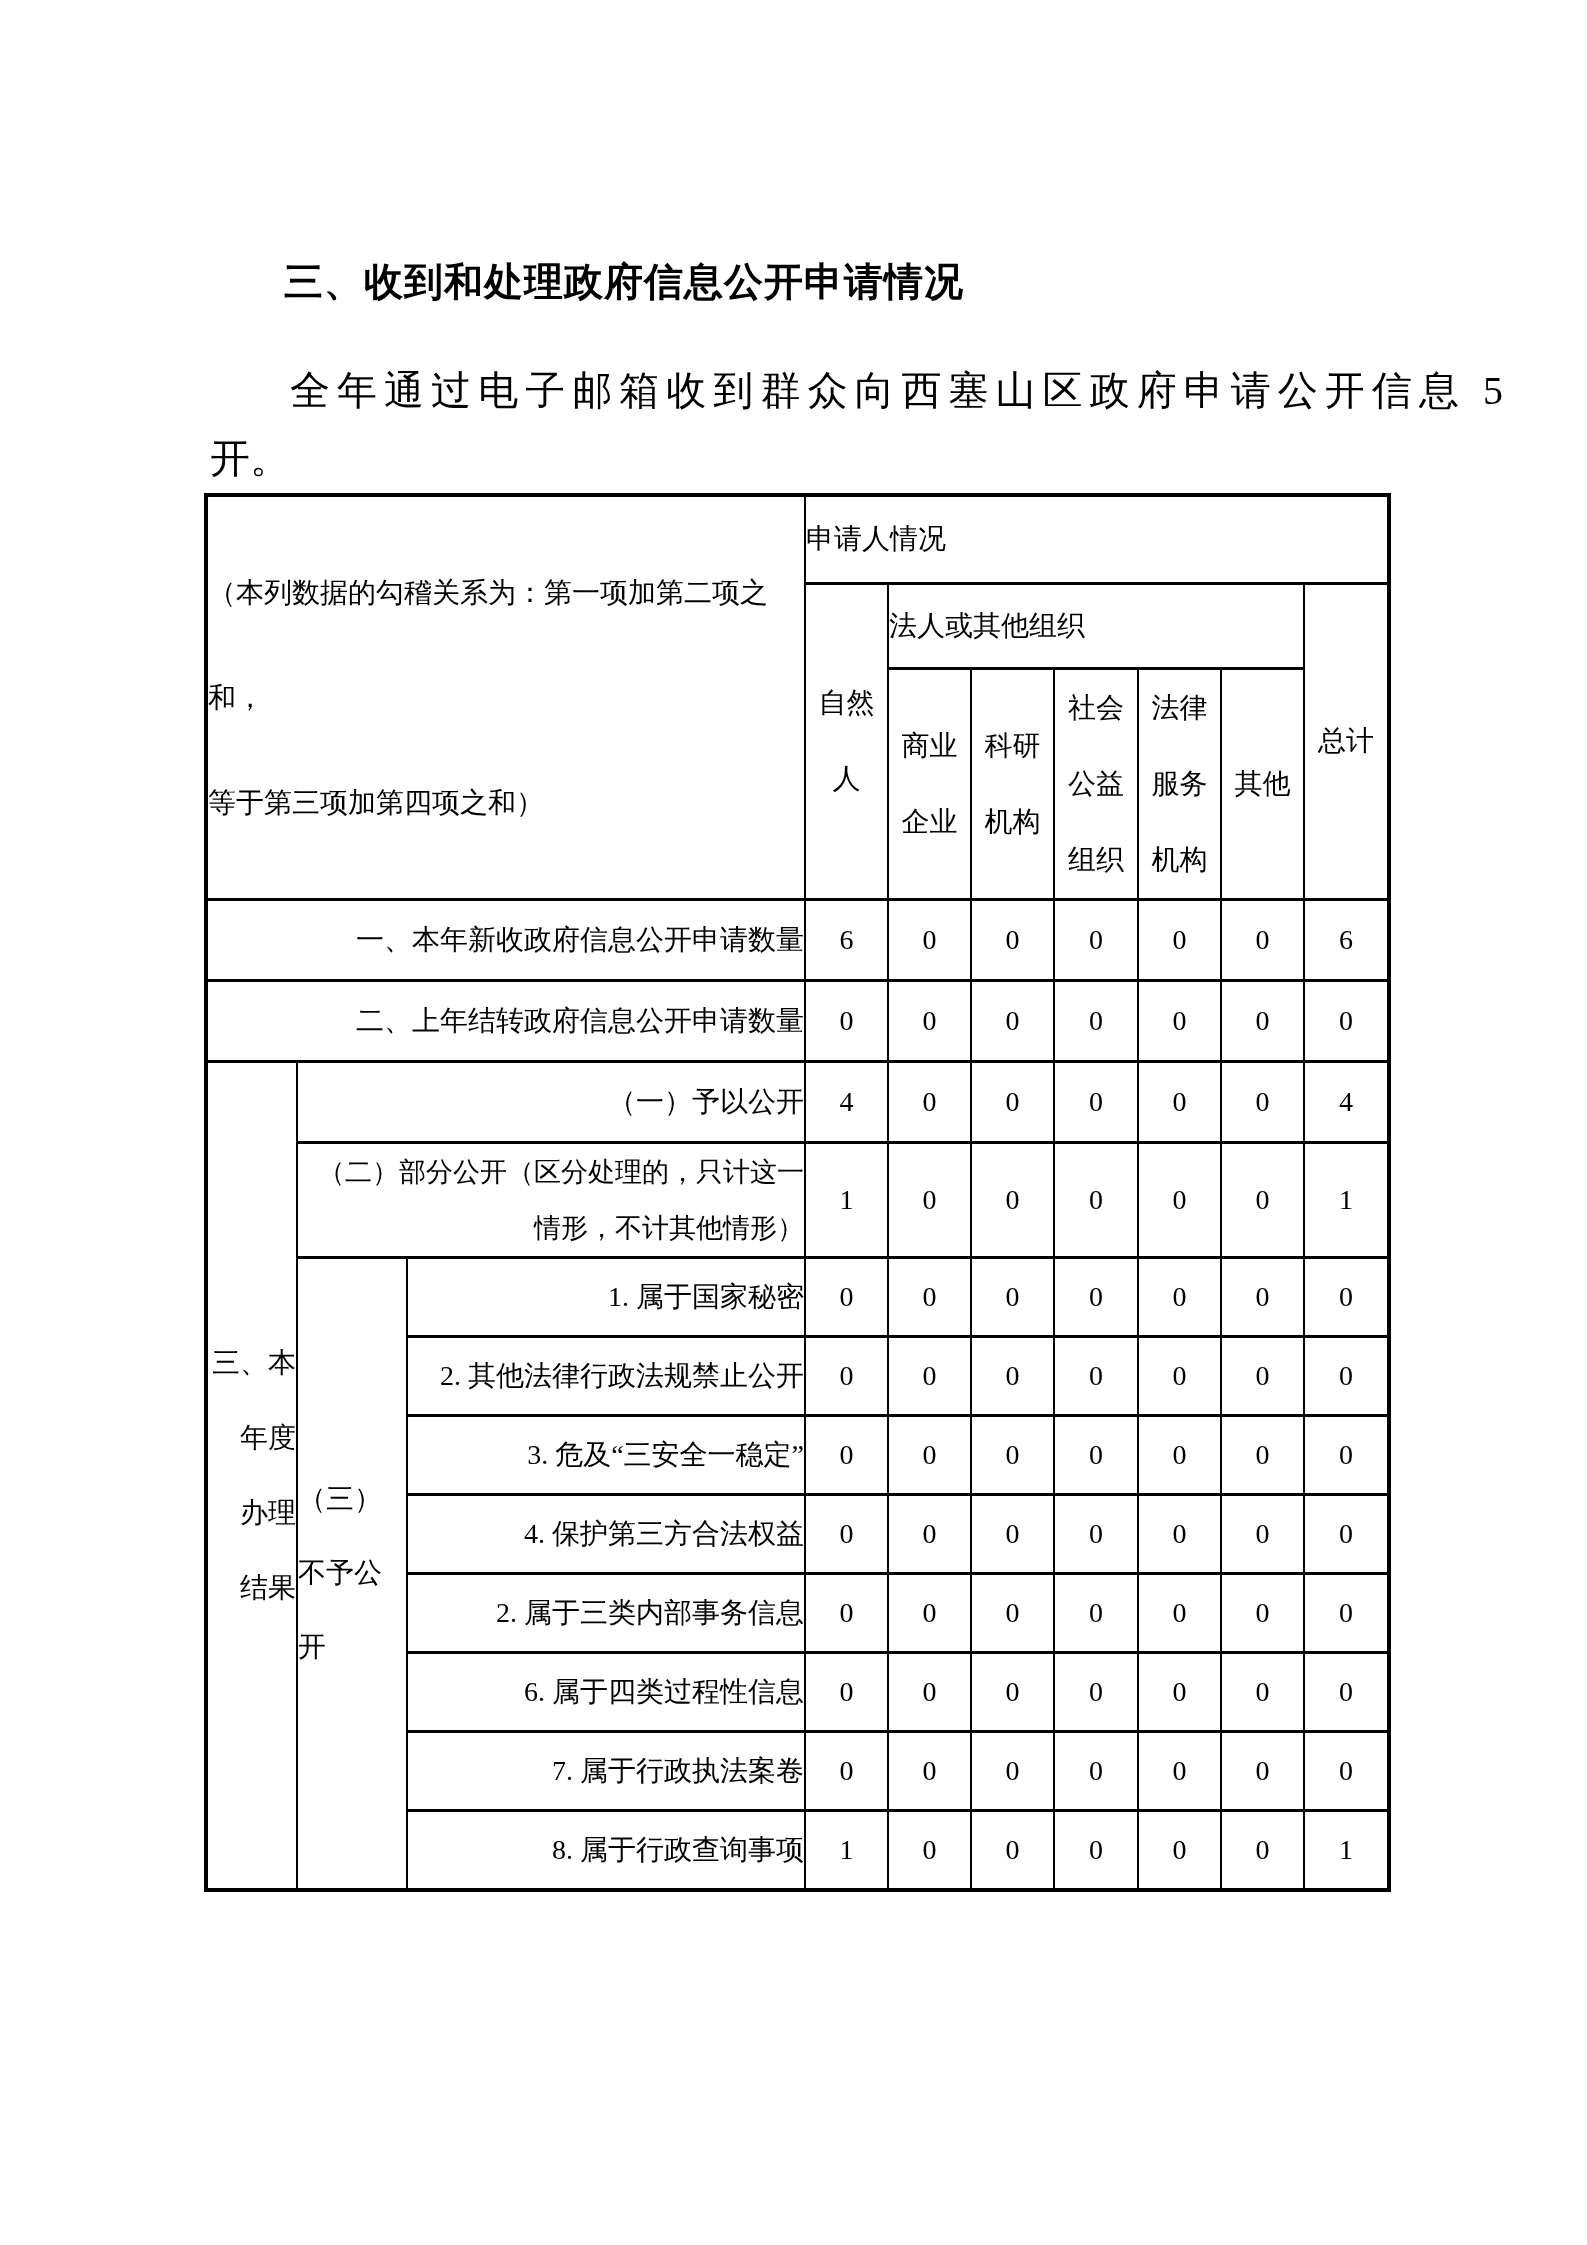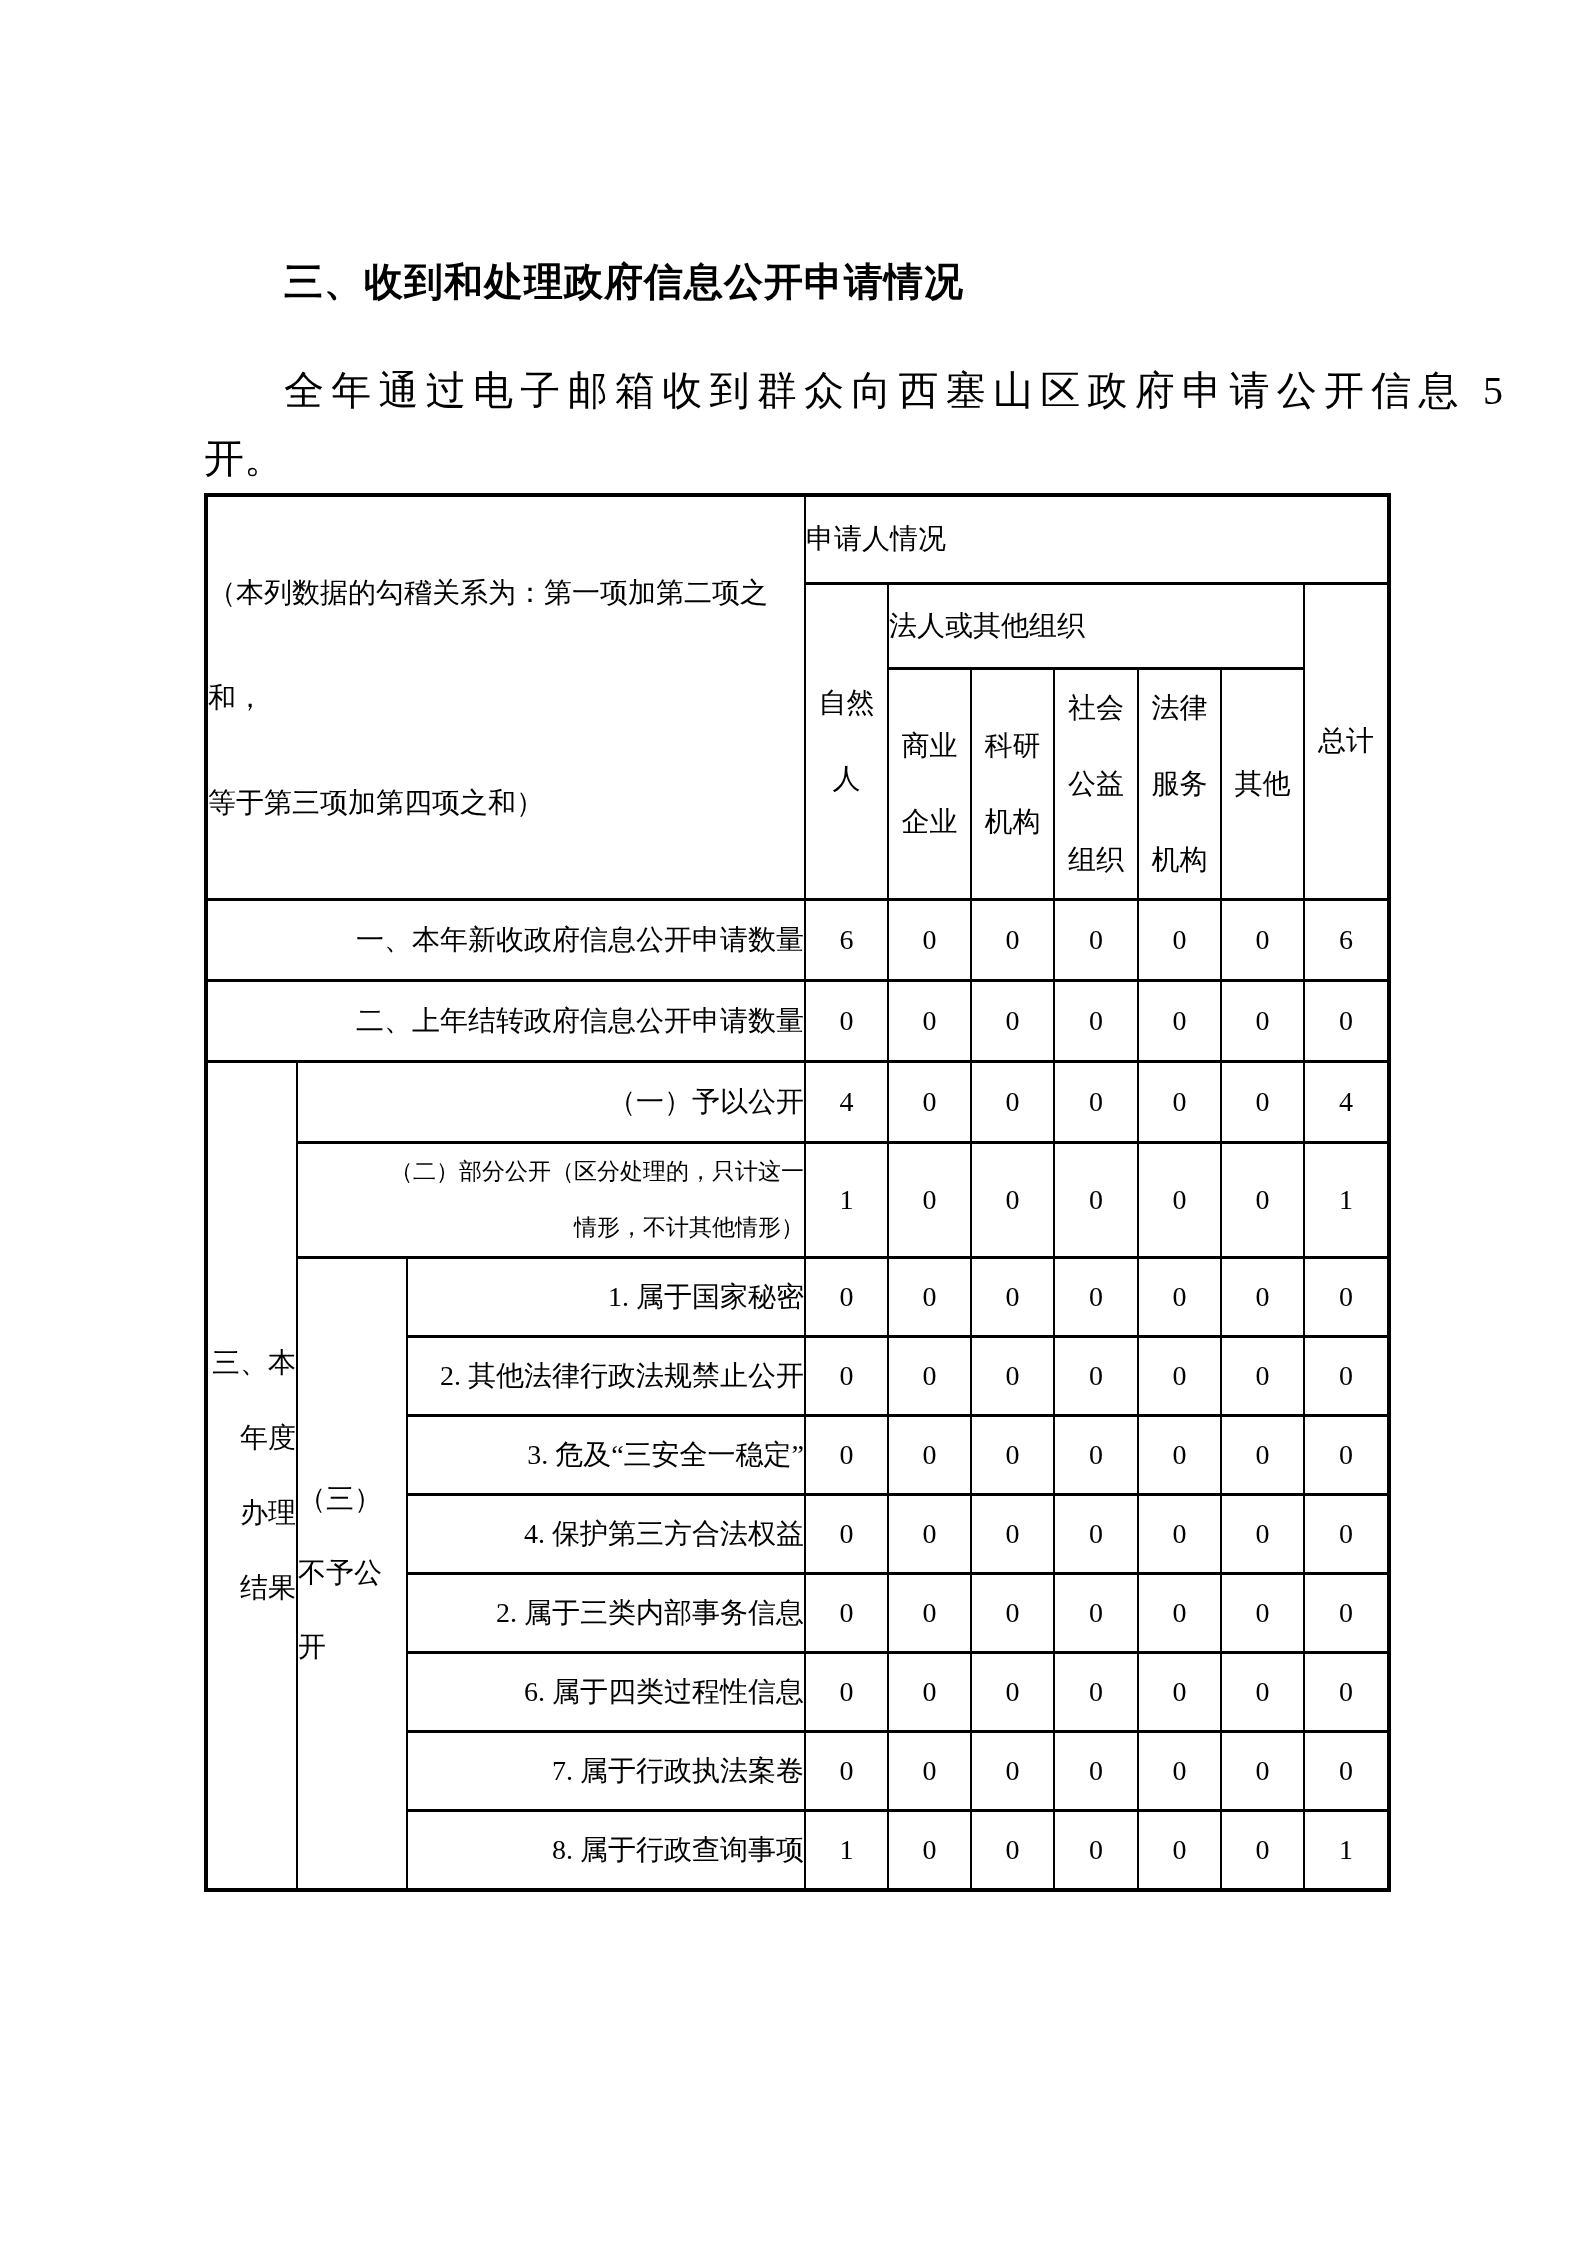--- a/index.html
+++ b/index.html
@@ -17,21 +17,21 @@
   .heading {
     margin: 0;
     font-family: "Liberation Sans", "DejaVu Sans", sans-serif;
     font-weight: 700;
     font-size: 39px;
     line-height: 47px;
     text-indent: 80px;
     letter-spacing: 1px;
   }
   .para {
-    margin: 52px 0 0 0;
+    margin: 52px 0 0 6px;
     font-size: 40px;
   }
   .pline {
     display: block;
     line-height: 68px;
     text-align: justify;
     text-align-last: justify;
   }
   .pline.first { text-indent: 80px; }
   .pline.last  { text-align-last: left; }
@@ -67,21 +67,21 @@
   td.gtitle {                      
     text-align: left;
     font-size: 29px;
   }
   td.rlabel {
     text-align: right;
     padding-left: 12px;
     font-size: 28px;
   }
   td.rlabel.two {
-    font-size: 23px;
+    font-size: 27px;
     line-height: 56px;
     white-space: pre-line;
   }
   td.vsec {
     text-align: right;
     padding-left: 6px;
     font-size: 26px;
     line-height: 75px;
     white-space: pre-line;
   }

